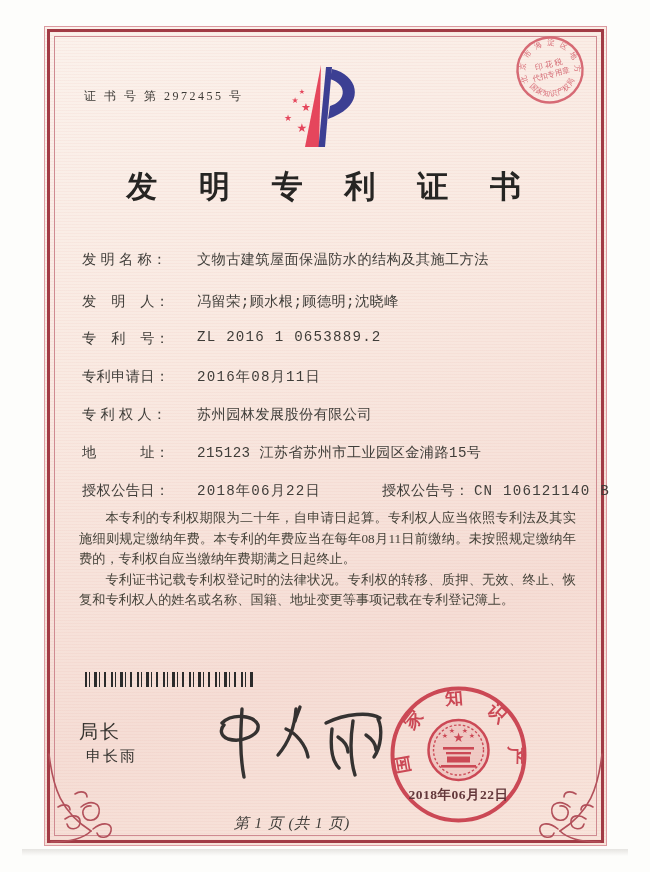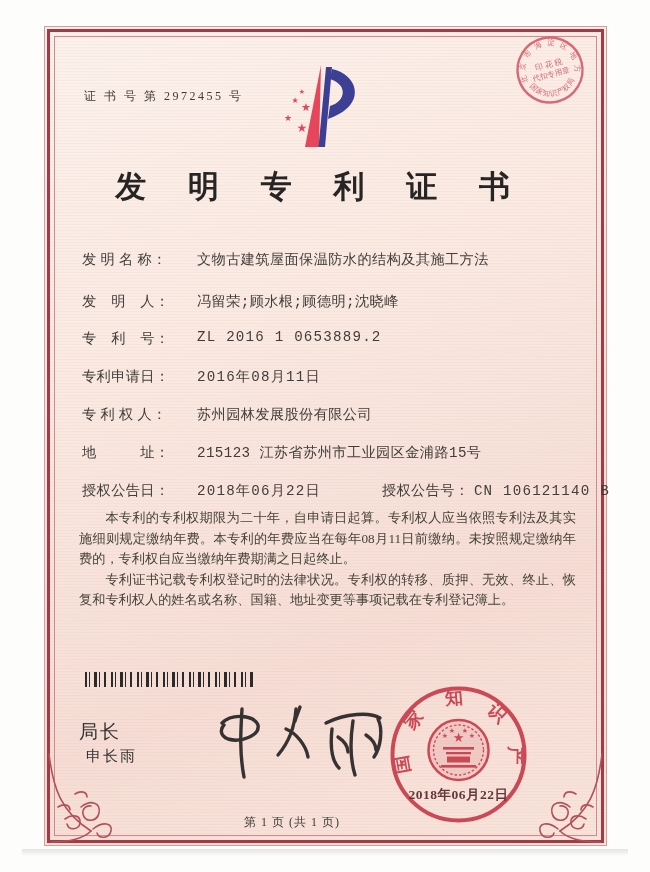--- a/index.html
+++ b/index.html
@@ -18,39 +18,39 @@
     position:absolute;inset:0;
     background:repeating-linear-gradient(0deg,rgba(220,140,130,.07) 0 1px,transparent 1px 3px);
   }
   .frame-outer{position:absolute;left:44px;top:26px;right:43px;bottom:26px;border:1px solid #dc9aa0;}
   .frame-thick{position:absolute;left:47px;top:29px;right:46px;bottom:29px;border:3px solid #a23b45;}
   .frame-inner{position:absolute;left:54px;top:36px;right:53px;bottom:36px;border:1px solid #cf8a91;}
   .shadow-band{position:absolute;left:22px;top:849px;right:22px;height:7px;
     background:linear-gradient(#d9d7d3,rgba(255,255,255,0));opacity:.65;}
   
   .cert-no{position:absolute;left:84px;top:88px;font-size:12px;letter-spacing:2.5px;color:#3c3a36;}
-  .title{position:absolute;left:44px;top:166px;width:562px;text-align:center;
+  .title{position:absolute;left:55px;top:166px;width:562px;text-align:center;
     font-size:31px;font-weight:600;letter-spacing:17px;color:#262523;transform:translateX(-4px);}
   .row{position:absolute;left:82px;right:62px;display:flex;font-size:14.2px;color:#3f3d39;letter-spacing:.4px;gap:19px;}
   .row .lab{flex:0 0 96px;white-space:nowrap;}
   .row .val{white-space:nowrap;font-family:Liberation Mono, monospace;}
   .row .pair2{margin-left:42px;display:flex;align-items:center;}
   .row .pair2 .lab{flex:0 0 92px;}
   .paras{position:absolute;left:79px;right:74px;top:508px;color:#454239;
     font-size:13.2px;line-height:20.6px;text-align:justify;}
   .paras p{margin:0;text-indent:2em;}
   .barcode{position:absolute;left:85px;top:672px;width:168px;height:15px;
     background:repeating-linear-gradient(90deg,
       #2b2b2b 0 2px,transparent 2px 4px,#2b2b2b 4px 5px,transparent 5px 9px,
       #2b2b2b 9px 12px,transparent 12px 14px,#2b2b2b 14px 15px,transparent 15px 19px,
       #2b2b2b 19px 21px,transparent 21px 26px);}
   .sig-title{position:absolute;left:79px;top:719px;font-size:19px;color:#35332f;letter-spacing:2px;}
   .sig-name{position:absolute;left:86px;top:747px;font-size:15px;color:#35332f;letter-spacing:2px;}
   .footer{position:absolute;left:44px;top:814px;width:562px;text-align:center;
-    font-size:12px;color:#3e3c38;letter-spacing:1px;transform:translateX(-33px);}
+    font-size:15px;color:#3e3c38;letter-spacing:1px;transform:translateX(-33px);font-style:italic;}
   
   .logo{position:absolute;left:283px;top:58px;}
   .tax-stamp{position:absolute;left:504px;top:24px;transform:rotate(-14deg);opacity:.92;}
   .seal{position:absolute;left:386px;top:682px;opacity:.95;}
   .signature{position:absolute;left:208px;top:699px;}
   .flourish-bl{position:absolute;left:47px;top:752px;}
   .flourish-br{position:absolute;right:46px;top:752px;transform:scaleX(-1);}
   svg text{font-family:"Liberation Serif","DejaVu Serif",serif;}
 </style>
 </head>

